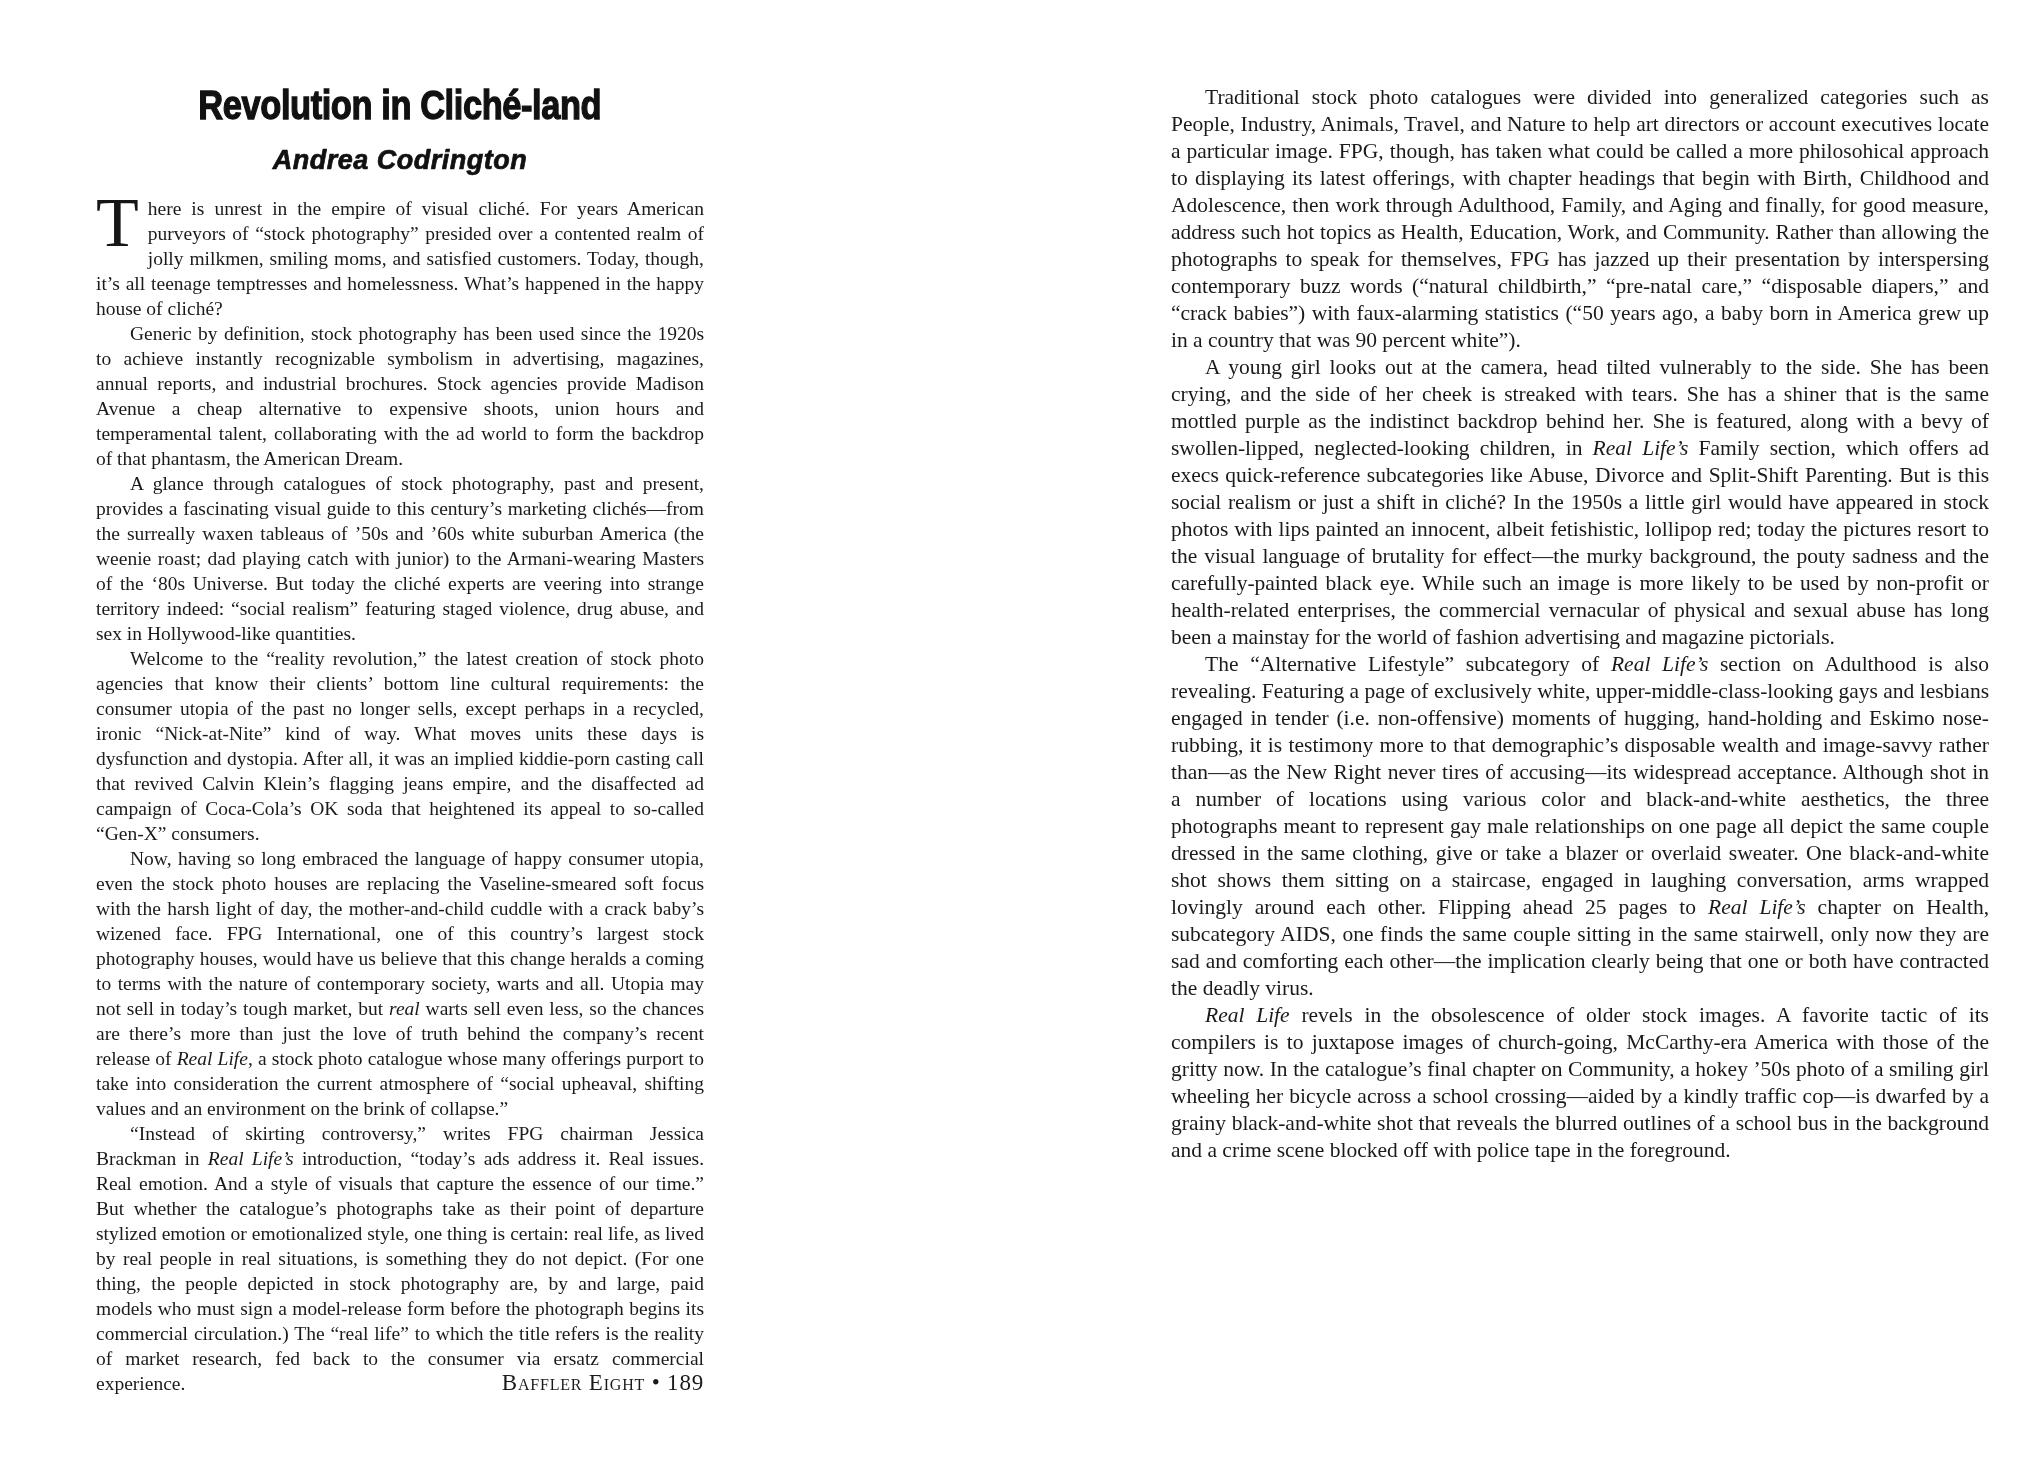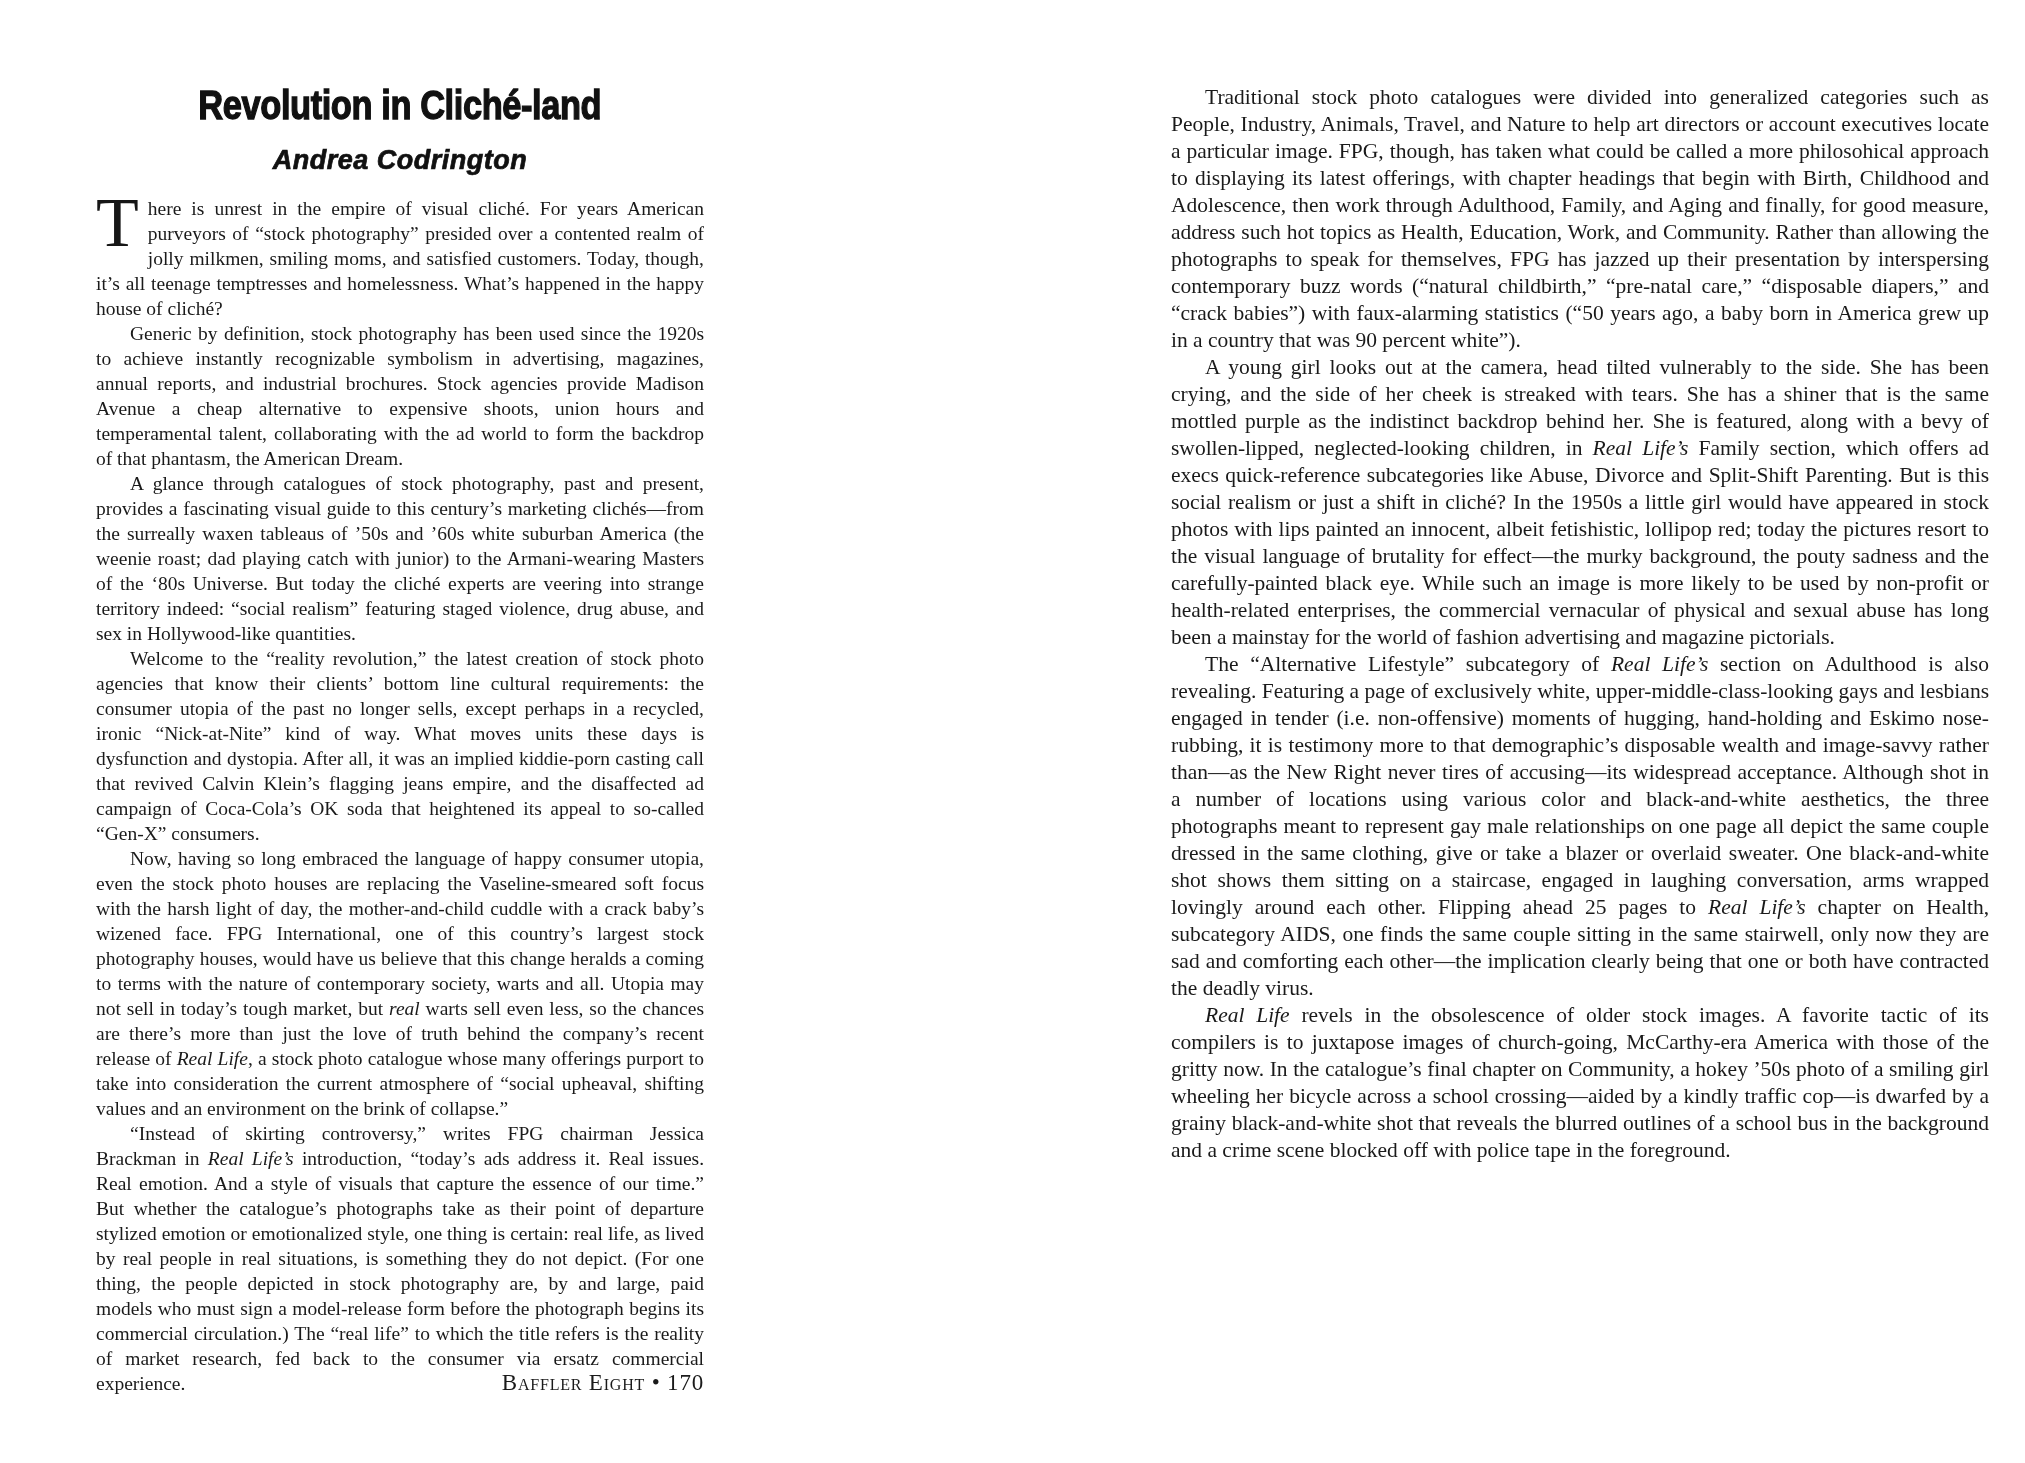--- a/index.html
+++ b/index.html
@@ -99,16 +99,16 @@
 
   <section class="page page-right">
     <div class="body-right">
         <p><span>Traditional stock photo catalogues were divided into generalized categories such as People, Industry, Animals, Travel, and Nature to help art directors or account executives locate a particular image. FPG, though, has taken what could be called a more philosohical approach to displaying its latest offerings, with chapter headings that begin with Birth, Childhood and Adolescence, then work through Adulthood, Family, and Aging and finally, for good measure, address such hot topics as Health, Education, Work, and Community. Rather than allowing the photographs to speak for themselves, FPG has jazzed up their presentation by interspersing contemporary buzz words (“natural childbirth,” “pre-natal care,” “disposable diapers,” and “crack babies”) with faux-alarming statistics (“50 years ago, a baby born in America grew up in a country that was 90 percent white”).</span></p>
         <p><span>A young girl looks out at the camera, head tilted vulnerably to the side. She has been crying, and the side of her cheek is streaked with tears. She has a shiner that is the same mottled purple as the indistinct backdrop behind her. She is featured, along with a bevy of swollen-lipped, neglected-looking children, in </span><i>Real Life’s</i><span> Family section, which offers ad execs quick-reference subcategories like Abuse, Divorce and Split-Shift Parenting. But is this social realism or just a shift in cliché? In the 1950s a little girl would have appeared in stock photos with lips painted an innocent, albeit fetishistic, lollipop red; today the pictures resort to the visual language of brutality for effect—the murky background, the pouty sadness and the carefully-painted black eye. While such an image is more likely to be used by non-profit or health-related enterprises, the commercial vernacular of physical and sexual abuse has long been a mainstay for the world of fashion advertising and magazine pictorials.</span></p>
         <p><span>The “Alternative Lifestyle” subcategory of </span><i>Real Life’s</i><span> section on Adulthood is also revealing. Featuring a page of exclusively white, upper-middle-class-looking gays and lesbians engaged in tender (i.e. non-offensive) moments of hugging, hand-holding and Eskimo nose-rubbing, it is testimony more to that demographic’s disposable wealth and image-savvy rather than—as the New Right never tires of accusing—its widespread acceptance. Although shot in a number of locations using various color and black-and-white aesthetics, the three photographs meant to represent gay male relationships on one page all depict the same couple dressed in the same clothing, give or take a blazer or overlaid sweater. One black-and-white shot shows them sitting on a staircase, engaged in laughing conversation, arms wrapped lovingly around each other. Flipping ahead 25 pages to </span><i>Real Life’s</i><span> chapter on Health, subcategory AIDS, one finds the same couple sitting in the same stairwell, only now they are sad and comforting each other—the implication clearly being that one or both have contracted the deadly virus.</span></p>
         <p><i>Real Life</i><span> revels in the obsolescence of older stock images. A favorite tactic of its compilers is to juxtapose images of church-going, McCarthy-era America with those of the gritty now. In the catalogue’s final chapter on Community, a hokey ’50s photo of a smiling girl wheeling her bicycle across a school crossing—aided by a kindly traffic cop—is dwarfed by a grainy black-and-white shot that reveals the blurred outlines of a school bus in the background and a crime scene blocked off with police tape in the foreground.</span></p>
       </div>
   </section>
 
-  <div class="footer footer-left">Baffler Eight  • 170</div>
+  <div class="footer footer-left">Baffler Eight  • 189</div>
 
 
 </div>
 
 </body></html>

